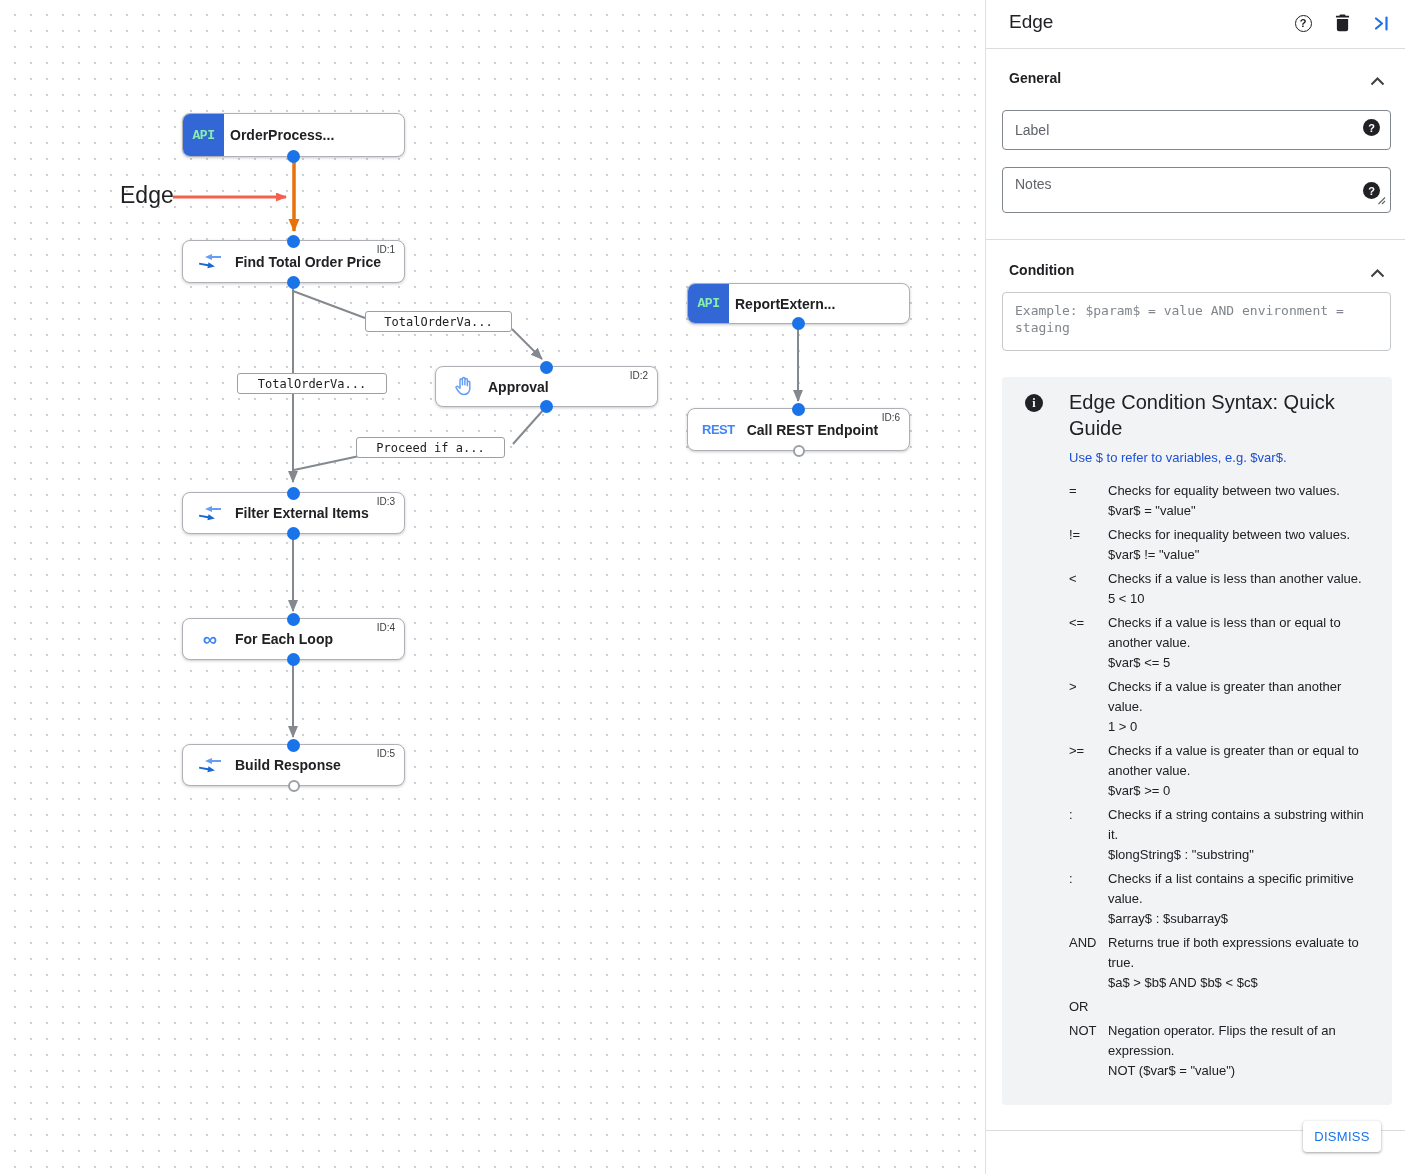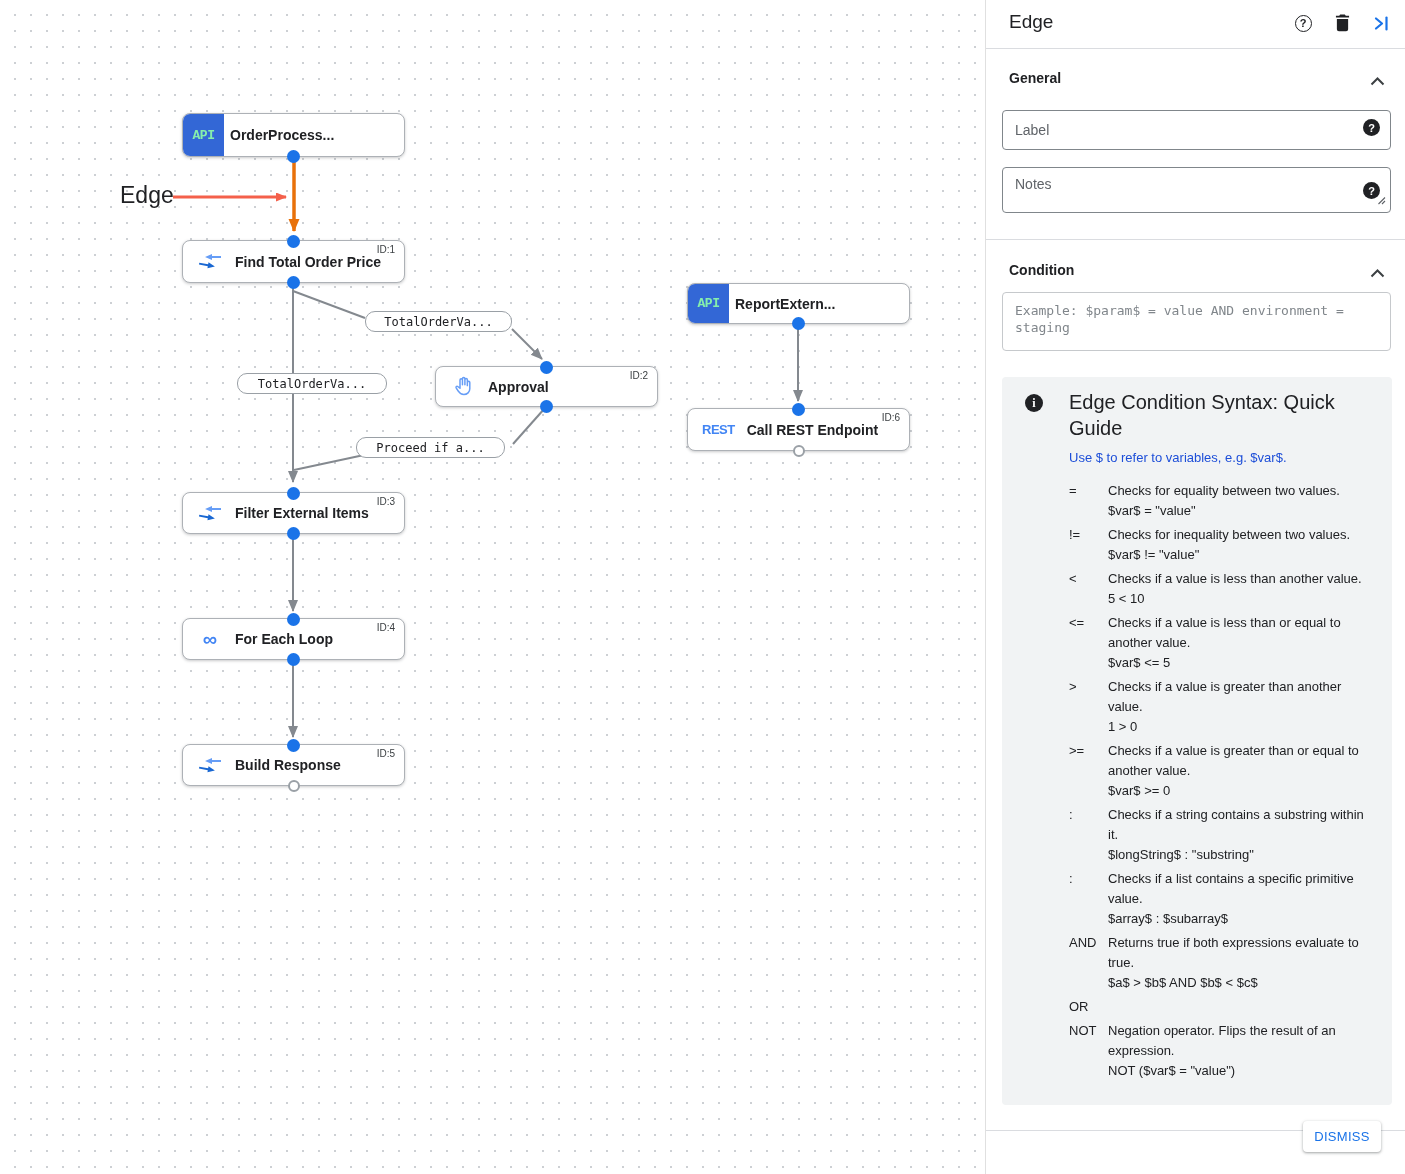--- a/index.html
+++ b/index.html
@@ -24,21 +24,21 @@
     color:#86efac; font-family:"Liberation Mono", monospace; font-weight:700; font-size:13px; letter-spacing:-0.5px; }
   .rest-txt { color:#4285F4; font-family:"Liberation Sans", sans-serif; font-weight:700; font-size:13px;
     letter-spacing:-0.5px; margin:0 12px 0 14px; }
   .inf { color:#4285F4; font-weight:700; font-size:20px; line-height:14px; }
   .dot { position:absolute; left:50%; width:13px; height:13px; margin-left:-6.5px;
     border-radius:50%; background:#1A73E8; }
   .dot.top { top:-6.5px; } .dot.bottom { bottom:-6.5px; }
   .dot.hollow { background:#fff; border:2px solid #9AA0A6; width:12px; height:12px; margin-left:-6px; }
 
   .edge-label { position:absolute; height:21px; background:#fff; border:1px solid #9AA0A6;
-    border-radius:10px; display:flex; align-items:center; justify-content:center;
+    border-radius:3px; display:flex; align-items:center; justify-content:center;
     font-family:"DejaVu Sans Mono", monospace; font-size:12px; color:#202124; }
 
   .annotation-text { position:absolute; left:120px; top:182px; font-size:23px; color:#202124; }
 
   
   .panel { position:absolute; left:985px; top:0; width:420px; height:1174px; background:#fff;
     border-left:1px solid #E0E0E0; }
   .panel-header { position:absolute; left:0; top:0; width:100%; height:48px; }
   .panel-title { position:absolute; left:23px; top:11px; font-size:19px; color:#202124; }
   .hicons { position:absolute; right:14px; top:13px; display:flex; gap:19px; align-items:center; }

